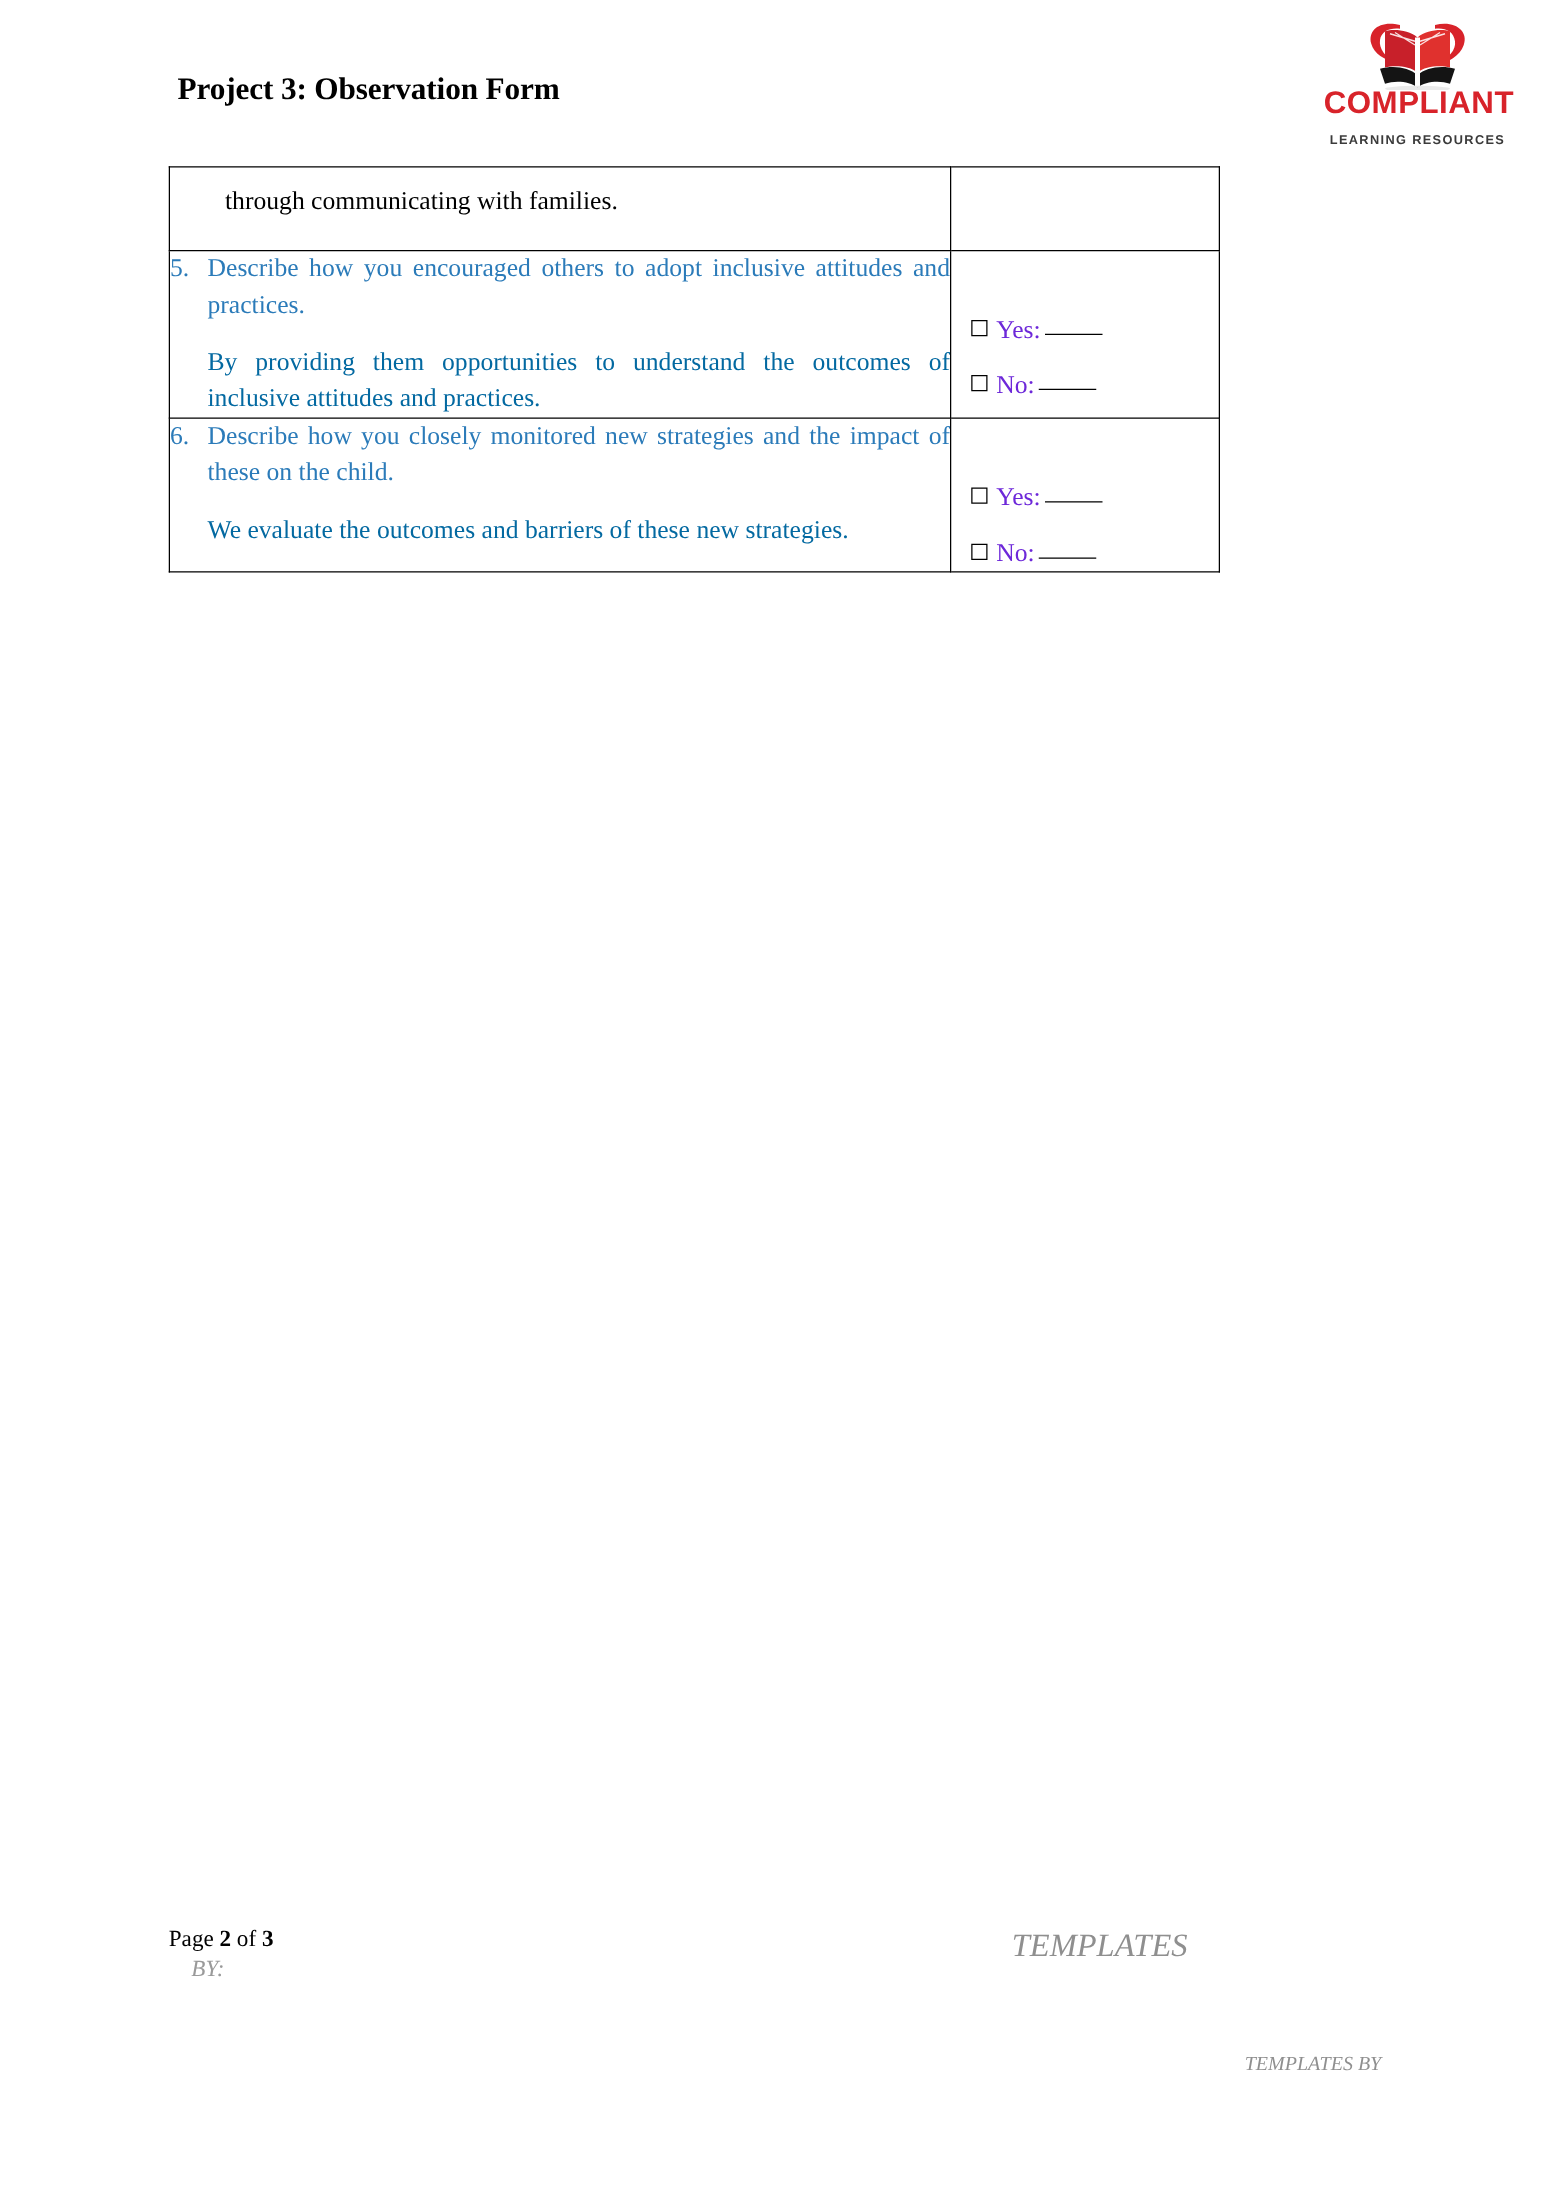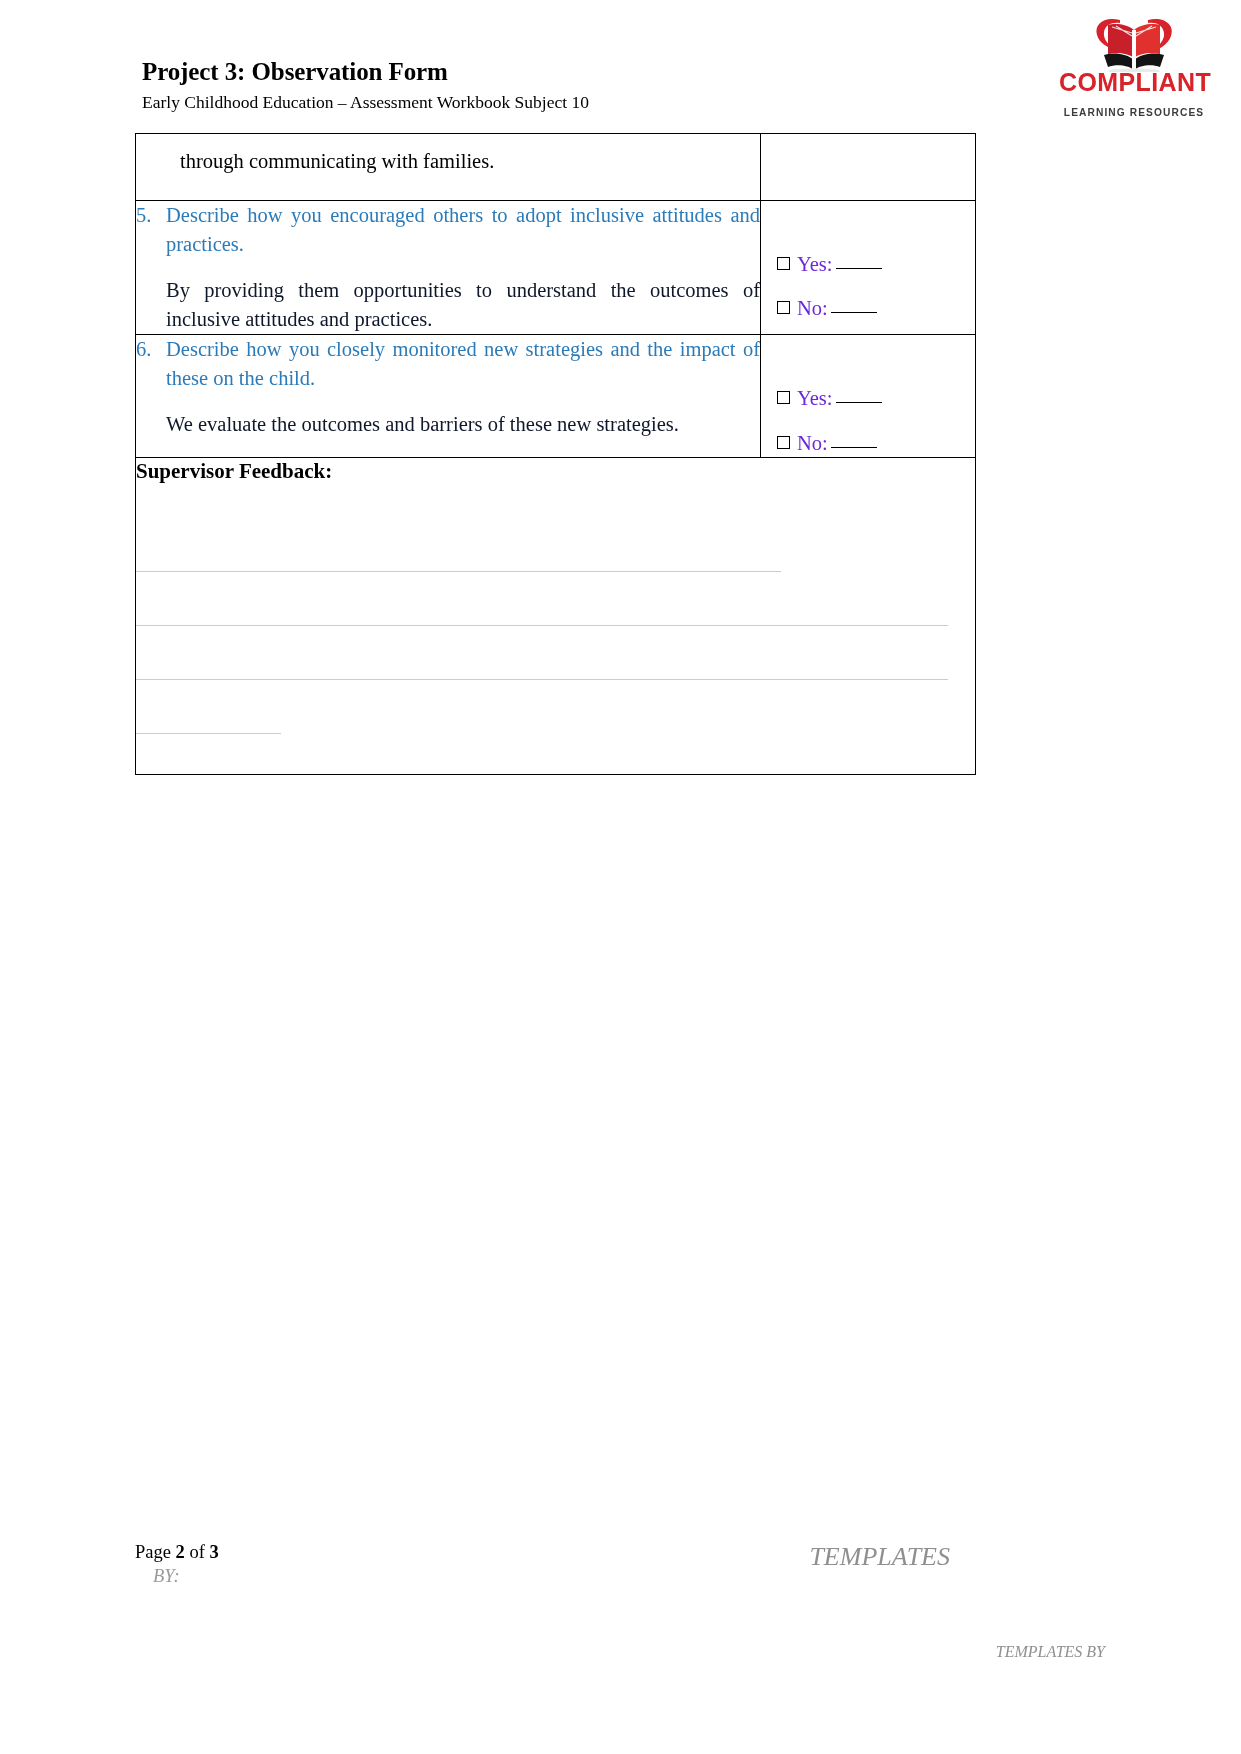--- a/index.html
+++ b/index.html
@@ -133,21 +133,21 @@
     font-size: 20.5px;
     color: #2B7BB9;
     line-height: 1.42;
     text-align: justify;
     text-justify: inter-word;
   }
   .a-text {
     margin-left: 30px;
     margin-top: 17px;
     font-size: 20.5px;
-    color: #0f172a;
+    color: #0369a1;
     line-height: 1.42;
     text-align: justify;
     text-justify: inter-word;
   }
 
   
   .check-wrap {
     padding-top: 50px;
     padding-left: 16px;
   }
@@ -255,21 +255,20 @@
   }
 </style>
 </head>
 <body>
 
 <div class="page">
 
   <div class="header">
     <div class="header-text">
       <div class="doc-title">Project 3: Observation Form</div>
-      <div class="doc-subtitle">Early Childhood Education – Assessment Workbook Subject 10</div>
     </div>
 
     <div class="logo">
       <div class="logo-mark">
         <svg width="104" height="58" viewBox="0 0 104 58" aria-hidden="true">
 
           <path d="M38 6 C22 2 12 10 15 21 C17 29 26 34 34 36 C26 31 21 25 22 18 C23 11 30 8 38 9 Z" fill="#D8232A"></path>
           <path d="M66 6 C82 2 93 11 89 22 C86 31 76 36 68 38 C77 32 83 26 82 19 C81 11 74 8 66 9 Z" fill="#D8232A"></path>
 
           <path d="M52 16 C45 10 33 9 26 11 L26 40 C34 38 46 39 52 44 Z" fill="#C8202A"></path>
@@ -336,31 +335,20 @@
             <div class="check-line">
               <span class="cb-box"></span><span>Yes:</span><span class="cb-blank"></span>
             </div>
             <div class="check-line">
               <span class="cb-box"></span><span>No:</span><span class="cb-blank"></span>
             </div>
           </div>
         </td>
       </tr>
 
-      <tr class="row-feedback">
-        <td class="cell-feedback" colspan="2">
-          <div class="fb-title">Supervisor Feedback:</div>
-          <div class="fb-lines">
-            <div class="fb-line w1"></div>
-            <div class="fb-line w2"></div>
-            <div class="fb-line w3"></div>
-            <div class="fb-line w4"></div>
-          </div>
-        </td>
-      </tr>
 
     </tbody>
   </table>
 
   <div class="footer">
     <div class="footer-row">
       <div class="page-num">
         <span>Page</span>
         <b>2</b>
         <span>of</span>

